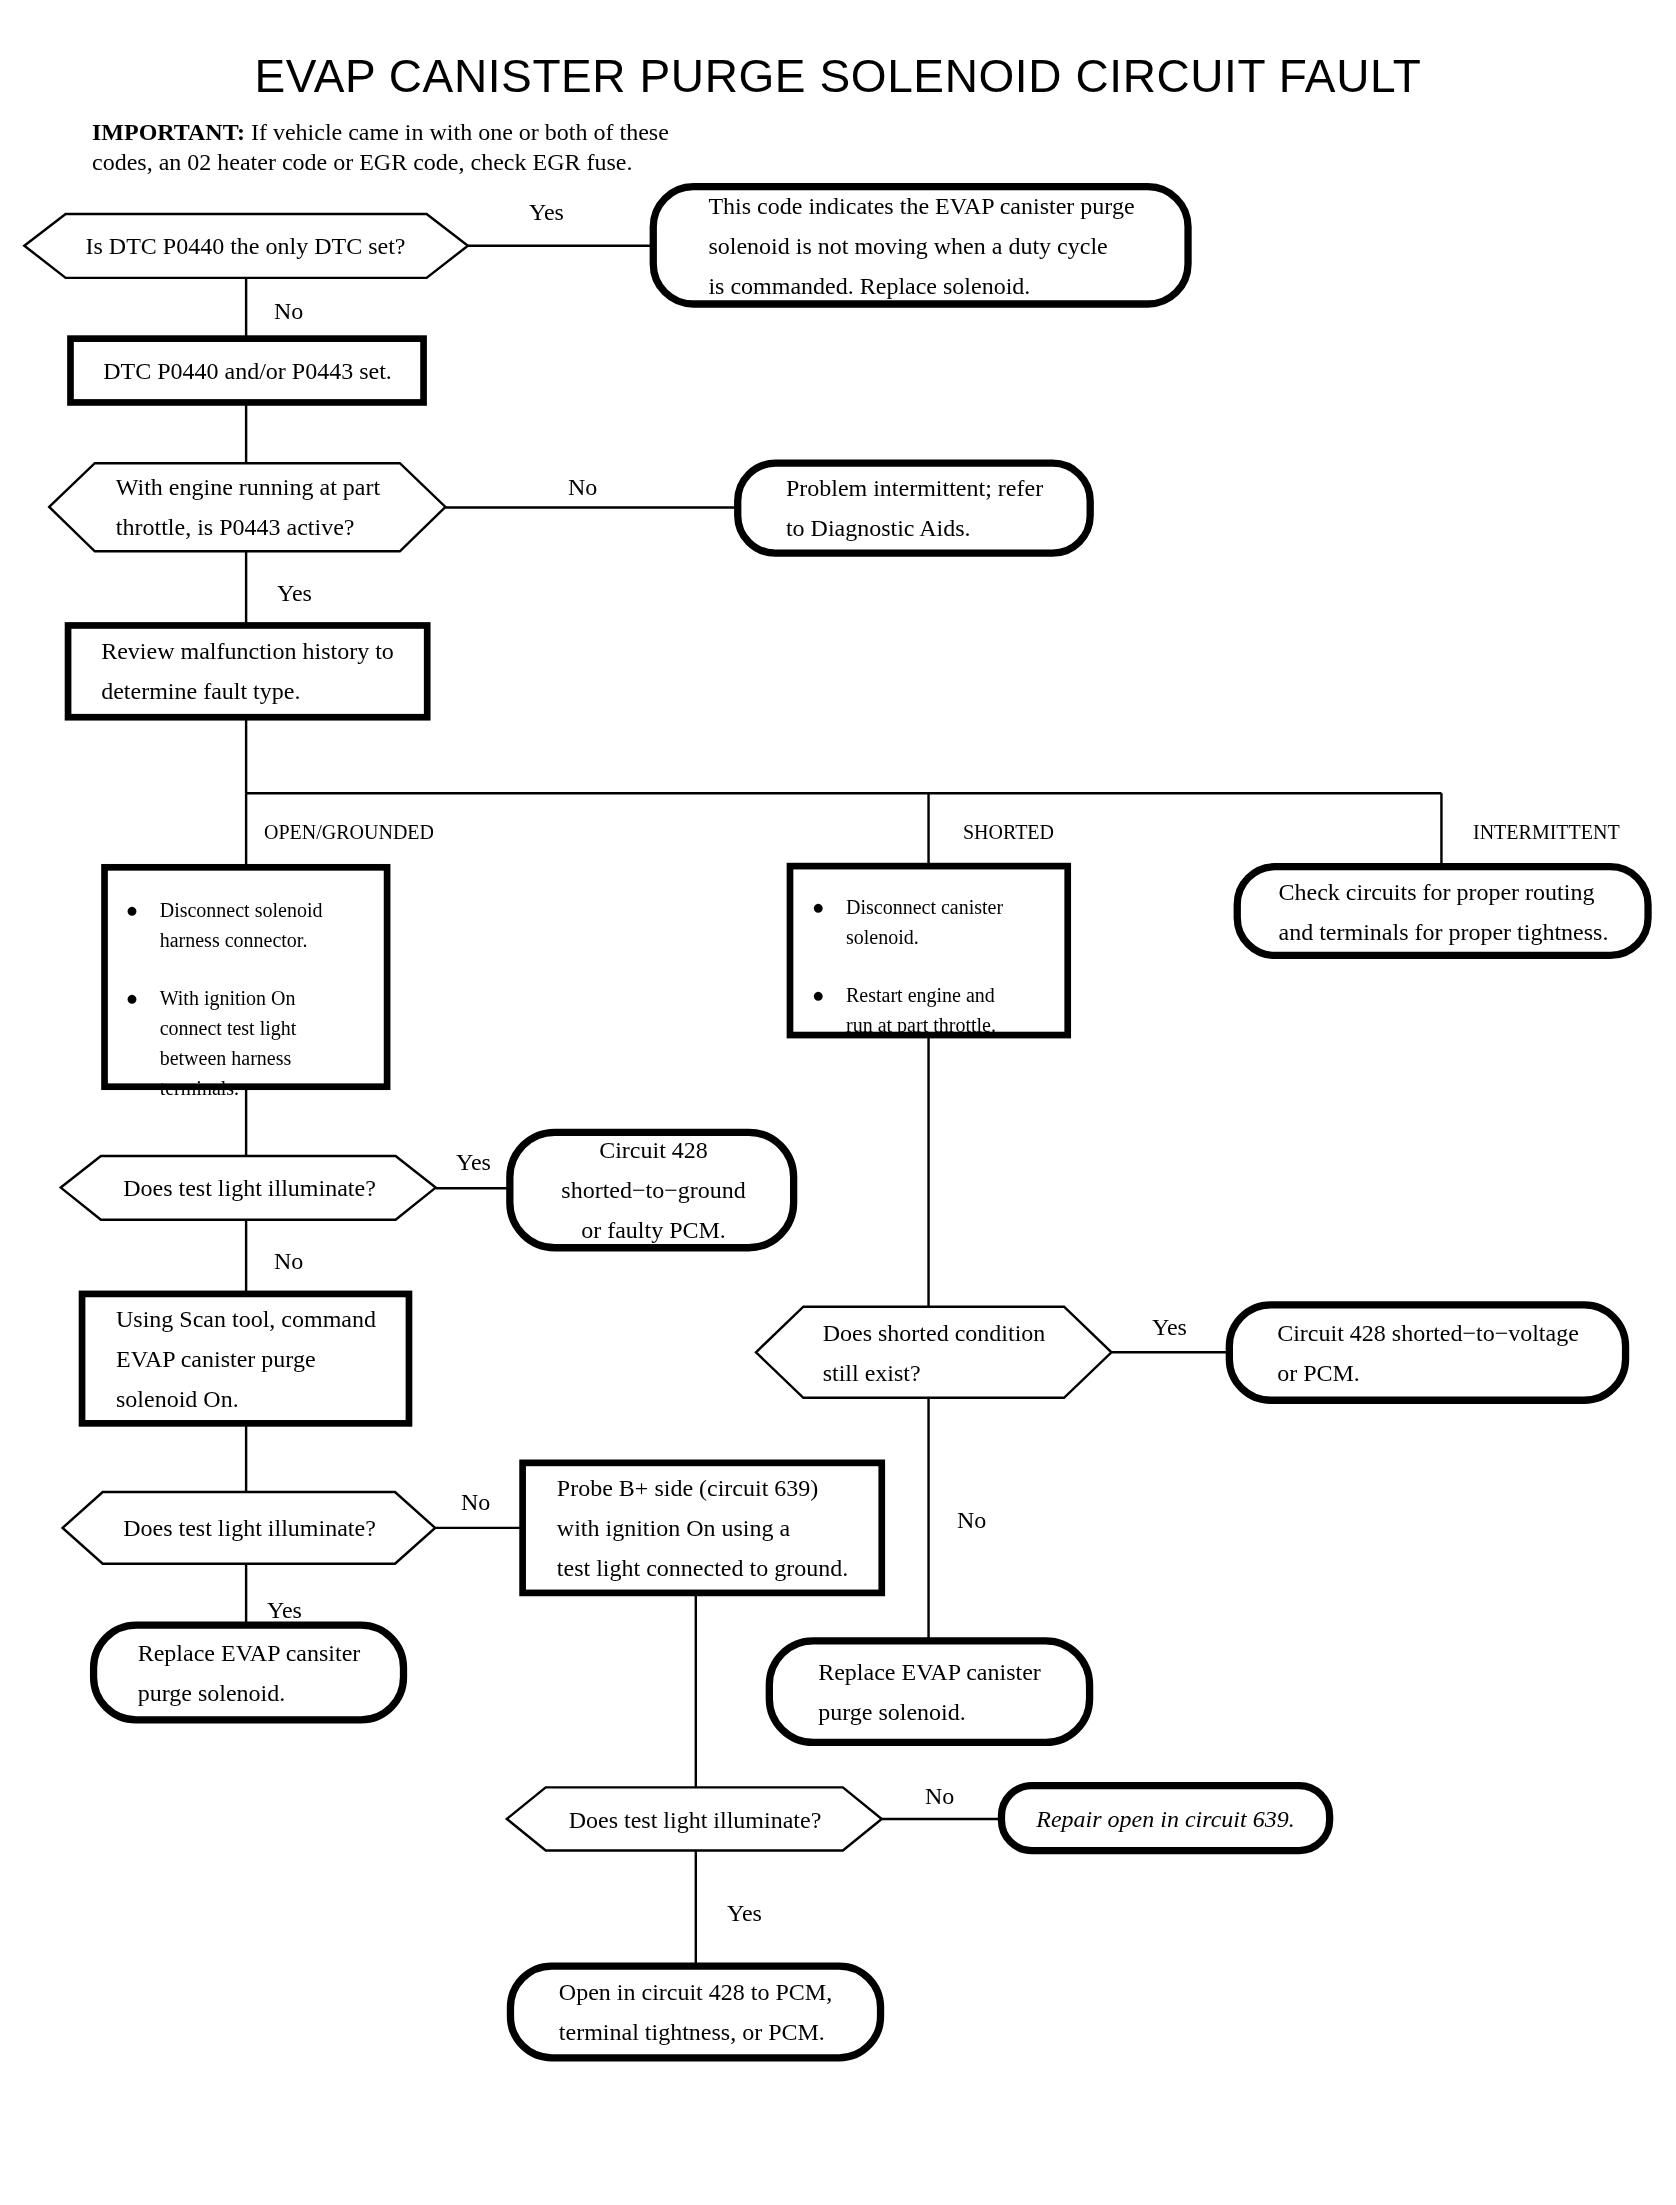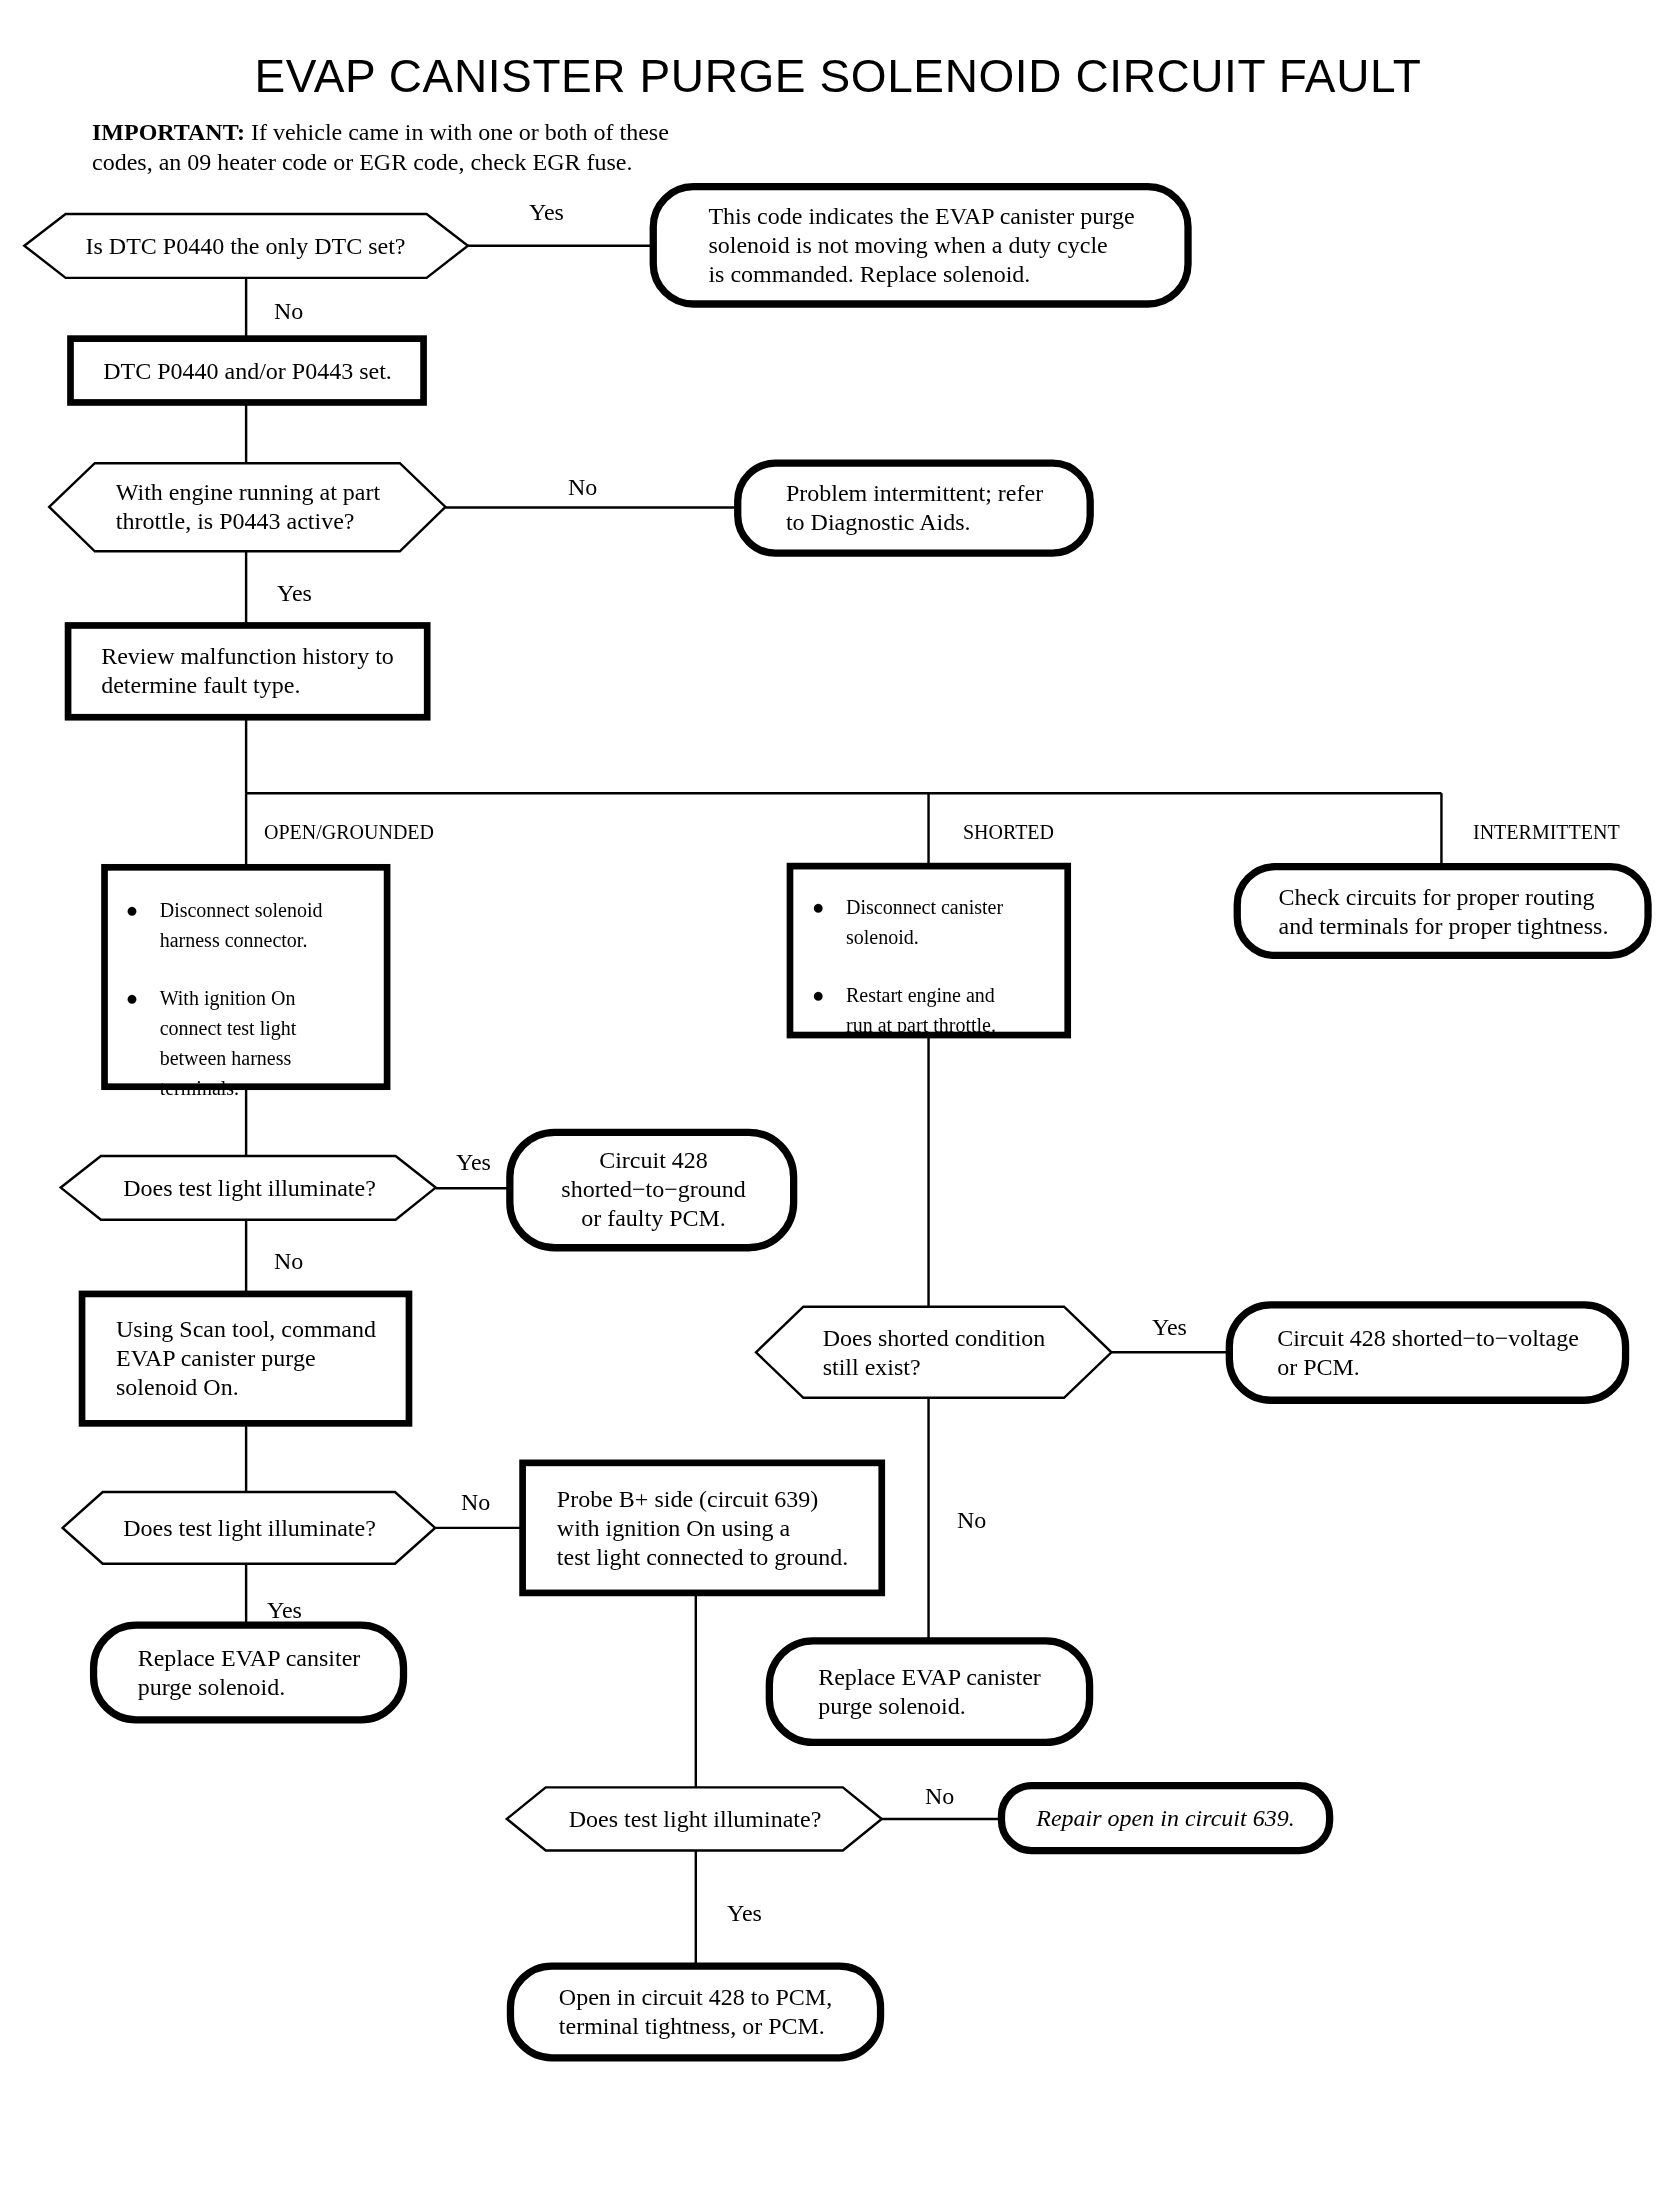--- a/index.html
+++ b/index.html
@@ -1,20 +1,20 @@
 <!DOCTYPE html>
 <html style="font-size:9.7px"><head>
 <meta charset="utf-8">
 <style>
   html,body{margin:0;padding:0;background:#ffffff;}
   #canvas{position:relative;width:1676px;height:2205px;background:#ffffff;overflow:hidden;
           font-family:"Liberation Serif", serif;color:#000;}
   #shapes{position:absolute;left:0;top:0;width:1676px;height:2205px;}
   .txt{position:absolute;display:flex;align-items:center;justify-content:center;
-       font-size:24px;line-height:29px;white-space:pre-line;text-align:left;}
+       font-size:24px;line-height:40px;white-space:pre-line;text-align:left;}
   .ctr{text-align:left;}
   .page-title{position:absolute;left:0;top:29px;width:1676px;text-align:center;
        font-family:"Liberation Sans", sans-serif;font-size:46px;line-height:55px;font-weight:400;
        letter-spacing:0.6px;white-space:nowrap;margin-top:20px;}
   .note{position:absolute;left:92px;top:117px;font-size:24px;line-height:30px;}
   .note b{font-weight:bold;}
   .branch-label{position:absolute;font-size:20px;line-height:28px;white-space:nowrap;}
   .edge-label{position:absolute;font-size:24px;line-height:28px;white-space:nowrap;}
   .steps{position:absolute;box-sizing:border-box;}
   .bullet-row{display:flex;margin-bottom:28px;}
@@ -78,21 +78,21 @@
       <rect x="154" y="2674" width="510" height="156" rx="70"></rect>
       <rect x="2023" y="2147" width="652" height="157" rx="68"></rect>
       <rect x="1266" y="2700" width="527" height="167" rx="72"></rect>
       <rect x="1648" y="2938" width="540" height="107" rx="50"></rect>
       <rect x="840" y="3235" width="609" height="151" rx="68"></rect>
     </g>
   </svg>
 
   <div class="page-title">EVAP CANISTER PURGE SOLENOID CIRCUIT FAULT</div>
 
-  <div class="note"><span><b>IMPORTANT:</b><span> If vehicle came in with one or both of these</span><br><span>codes, an 09 heater code or EGR code, check EGR fuse.</span></span></div>
+  <div class="note"><span><b>IMPORTANT:</b><span> If vehicle came in with one or both of these</span><br><span>codes, an 02 heater code or EGR code, check EGR fuse.</span></span></div>
 
   <div class="txt ctr" style="left:36px;top:214px;width:419px;height:64px;">Is DTC P0440 the only DTC set?</div>
 
   <div class="txt" style="left:663px;top:187px;width:517px;height:117px;">This code indicates the EVAP canister purge
 solenoid is not moving when a duty cycle
 is commanded. Replace solenoid.</div>
 
   <div class="txt ctr" style="left:77px;top:339px;width:341px;height:64px;">DTC P0440 and/or P0443 set.</div>
 
   <div class="txt" style="left:61px;top:463px;width:374px;height:88px;">With engine running at part

